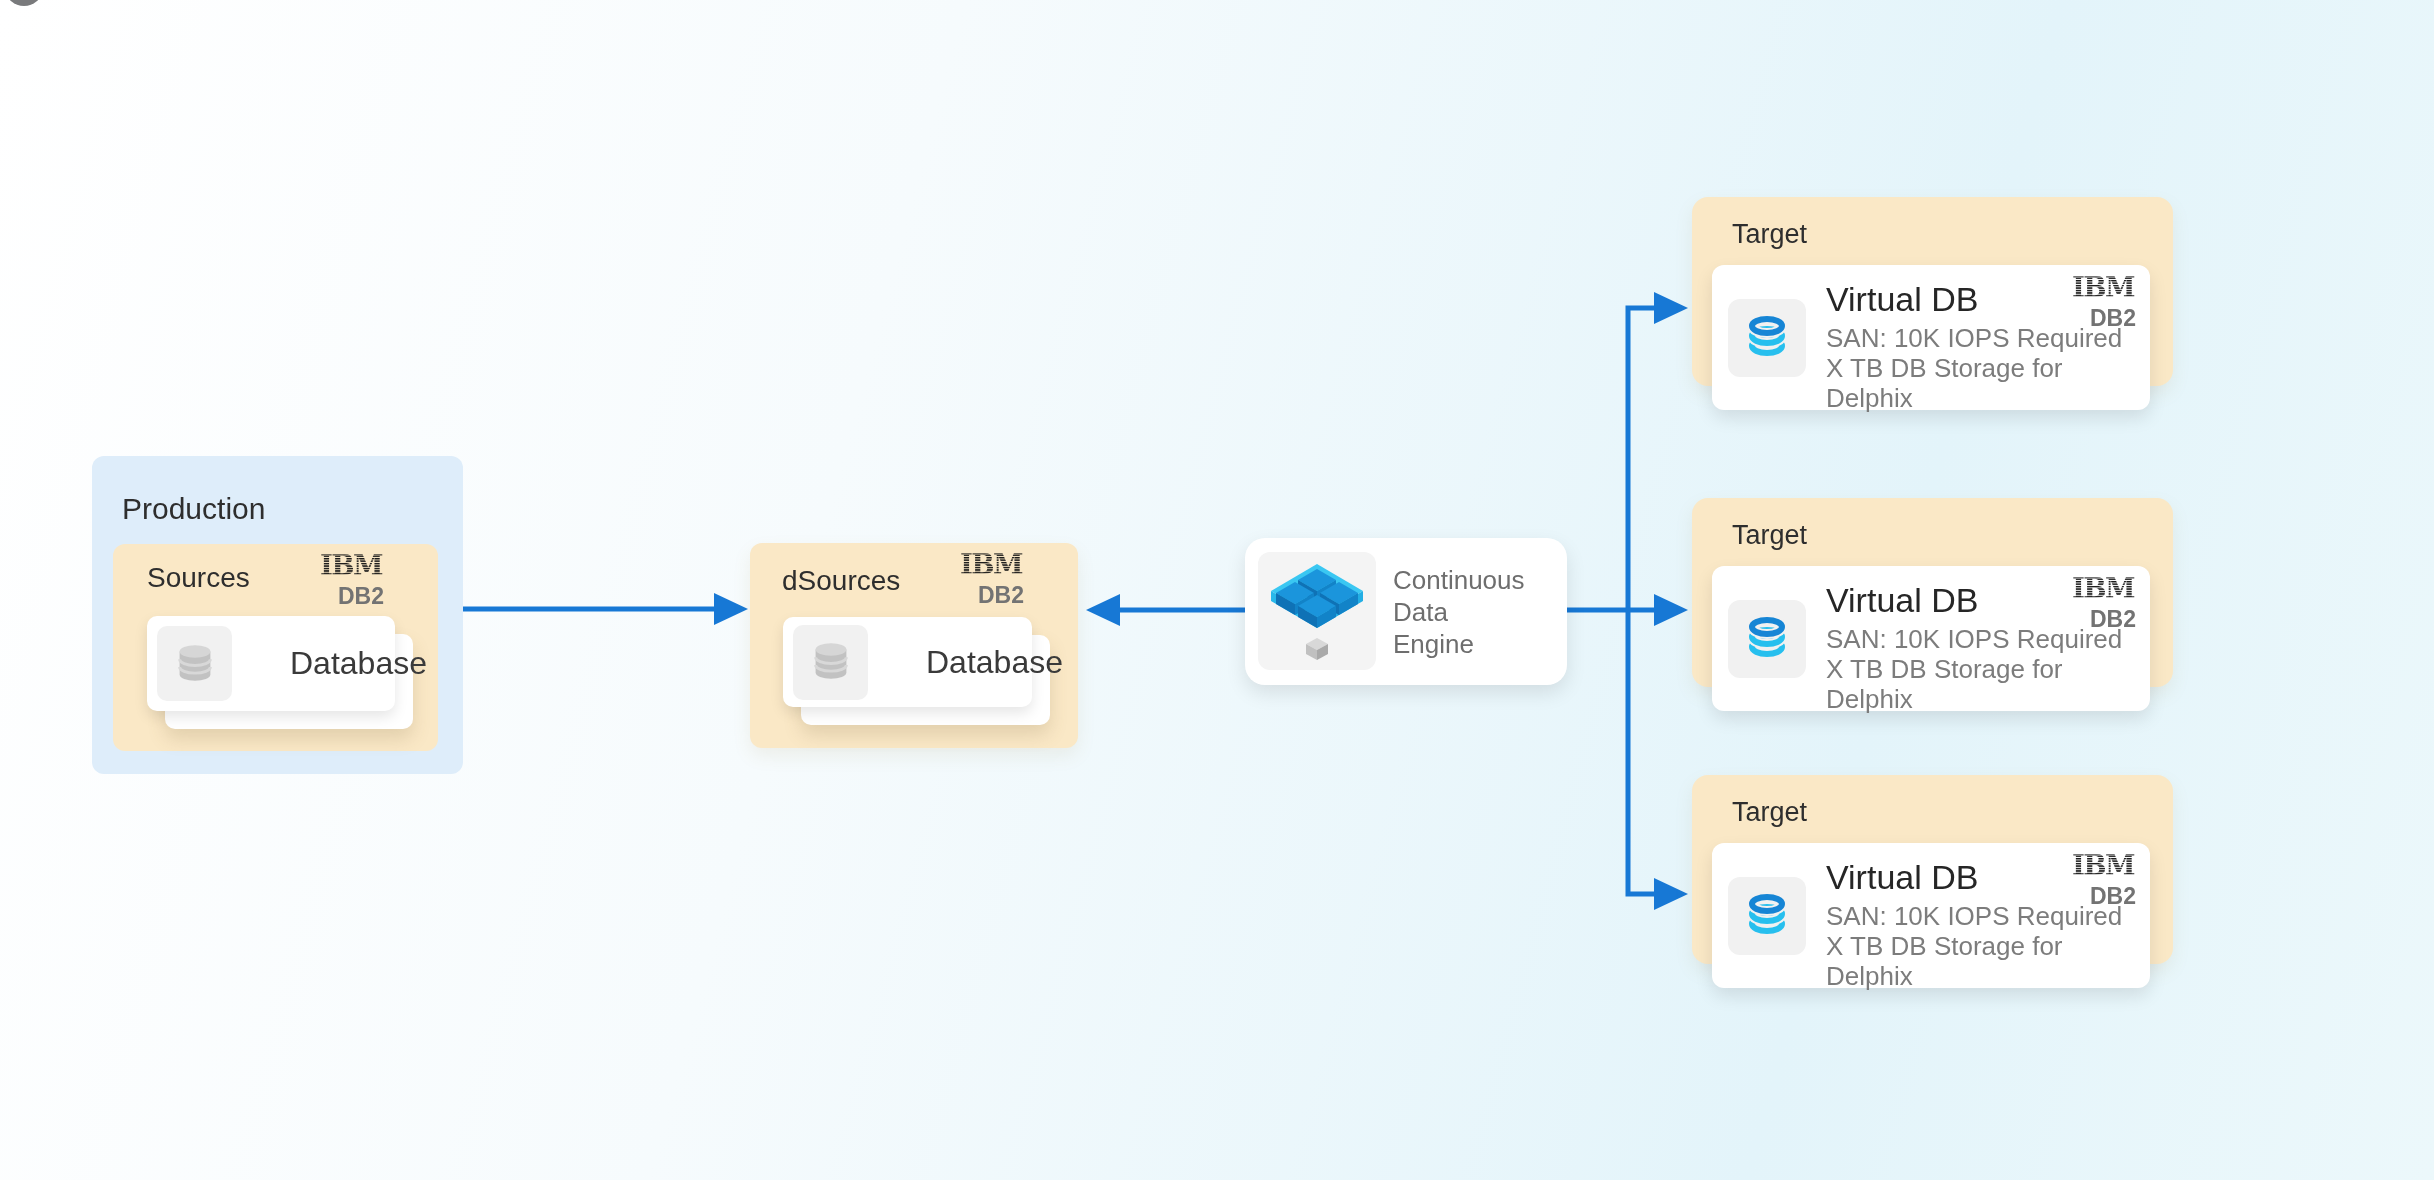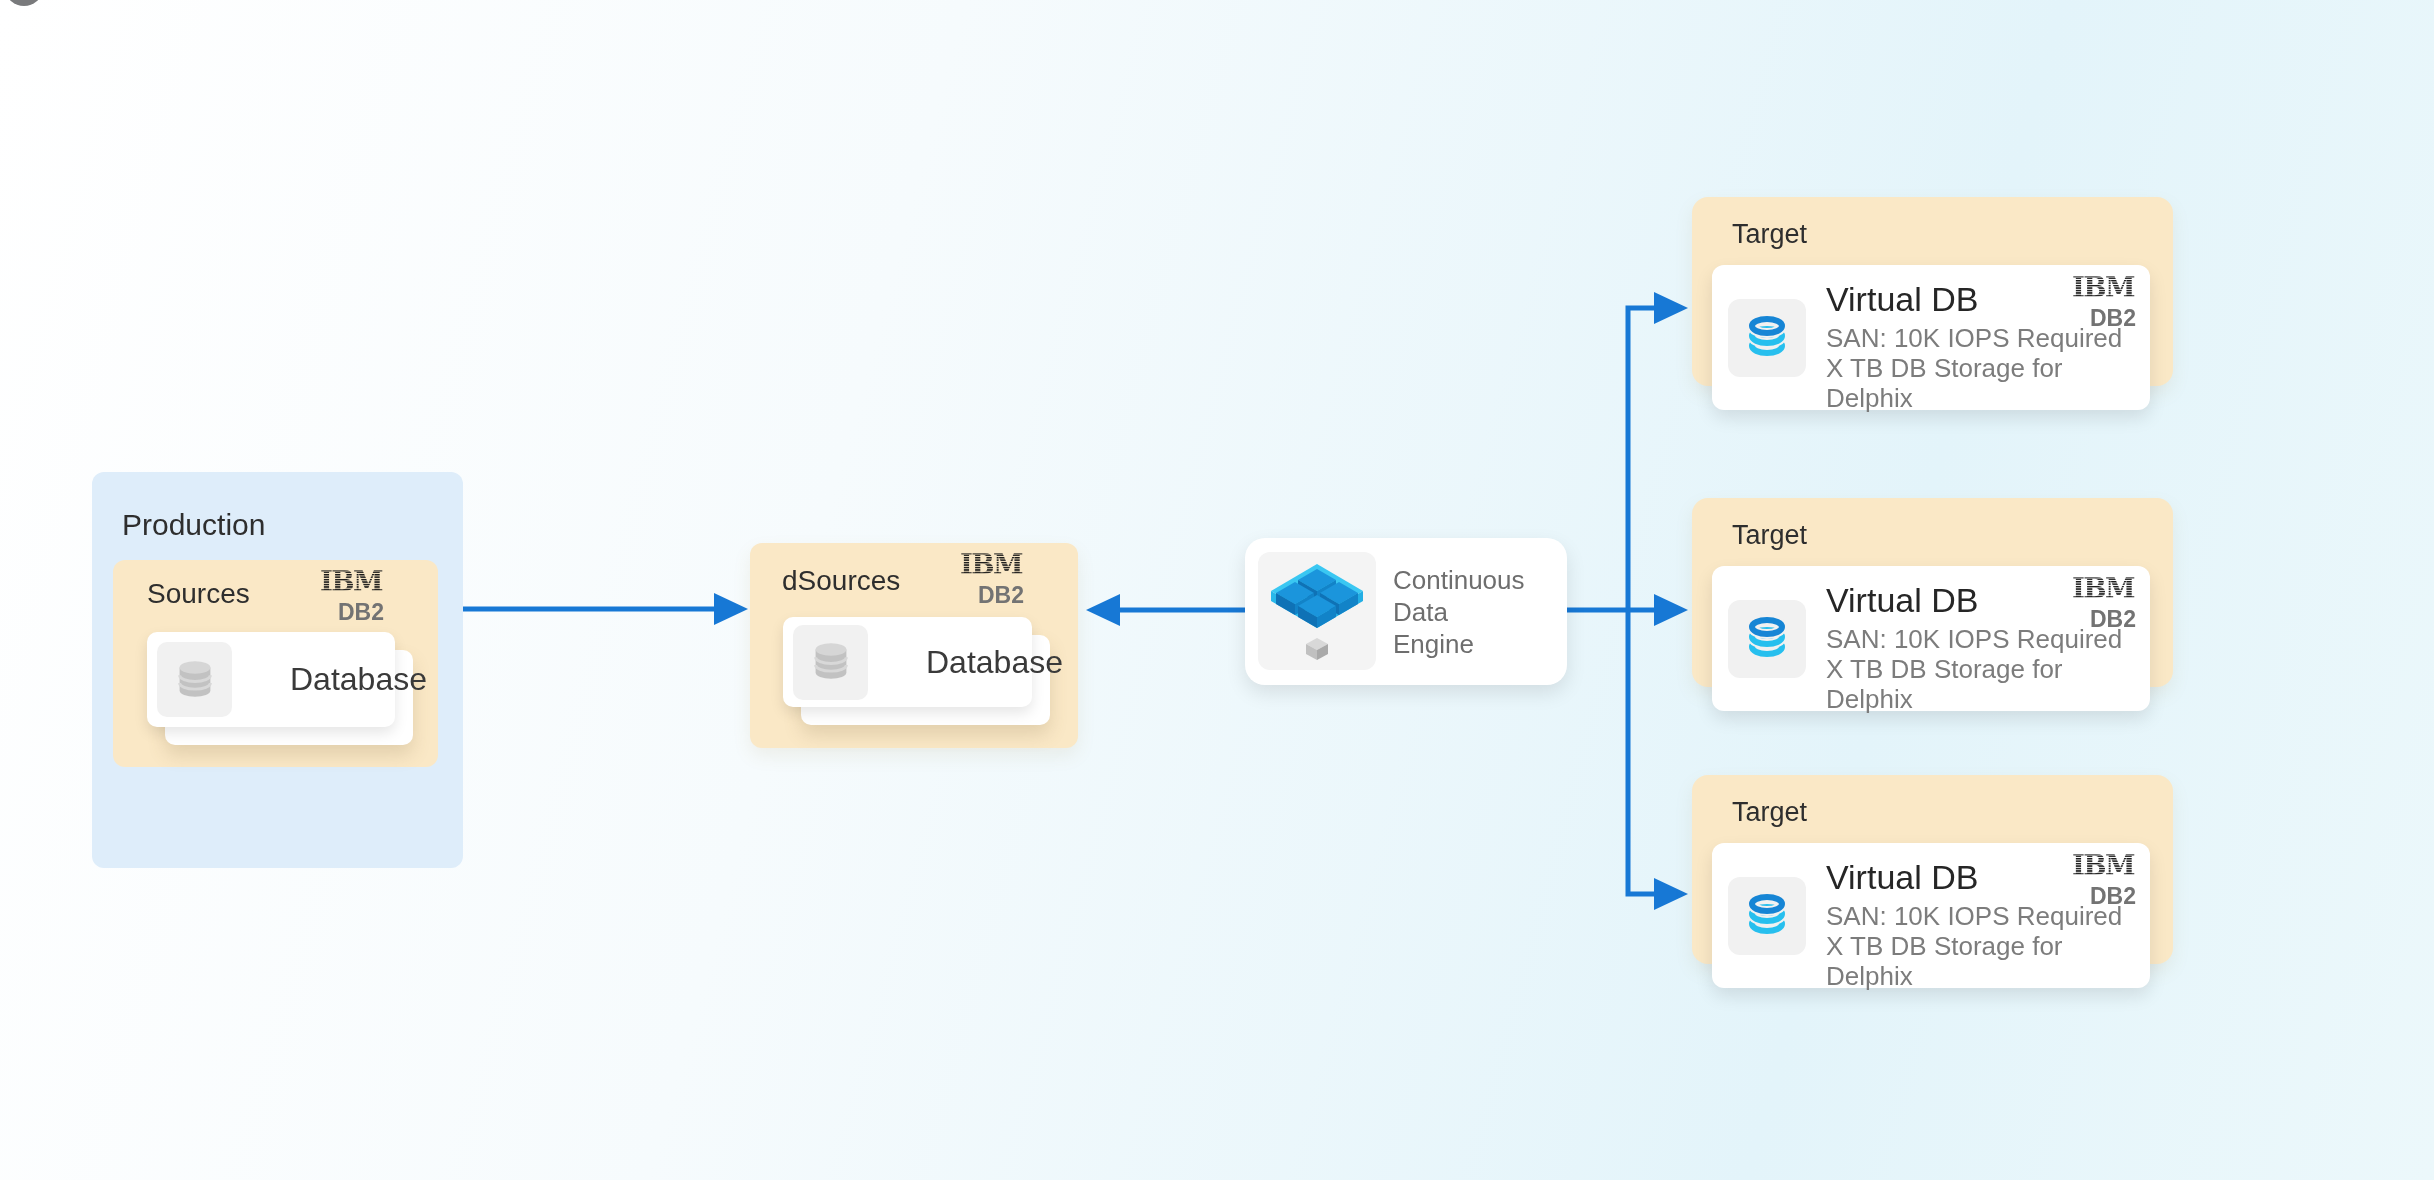--- a/index.html
+++ b/index.html
@@ -70,21 +70,21 @@
     </g>
     <g fill="#1778d5">
       <polygon points="714,593 748,609 714,625"></polygon>
       <polygon points="1120,594 1086,610 1120,626"></polygon>
       <polygon points="1654,292 1688,308 1654,324"></polygon>
       <polygon points="1654,594 1688,610 1654,626"></polygon>
       <polygon points="1654,878 1688,894 1654,910"></polygon>
     </g>
   </svg>
 
-  <div class="group blue-group" style="left:92px;top:472px;width:371px;height:396px;">
+  <div class="group blue-group" style="left:92px;top:456px;width:371px;height:318px;">
     <div class="group-title prod-title">Production</div>
 
     <div class="group tan-group" style="left:21px;top:88px;width:325px;height:207px;box-shadow:none;">
       <div class="tan-title src-title">Sources</div>
 
       <div class="ibm-logo hdr-logo">
         <svg width="66" height="26" viewBox="0 0 86 30">
           <text x="43" y="26" text-anchor="middle" font-family="'DejaVu Serif', serif" font-weight="bold" font-size="36" letter-spacing="-2" fill="url(#ibm-stripes)">IBM</text>
         </svg>
         <div class="db2">DB2</div>

